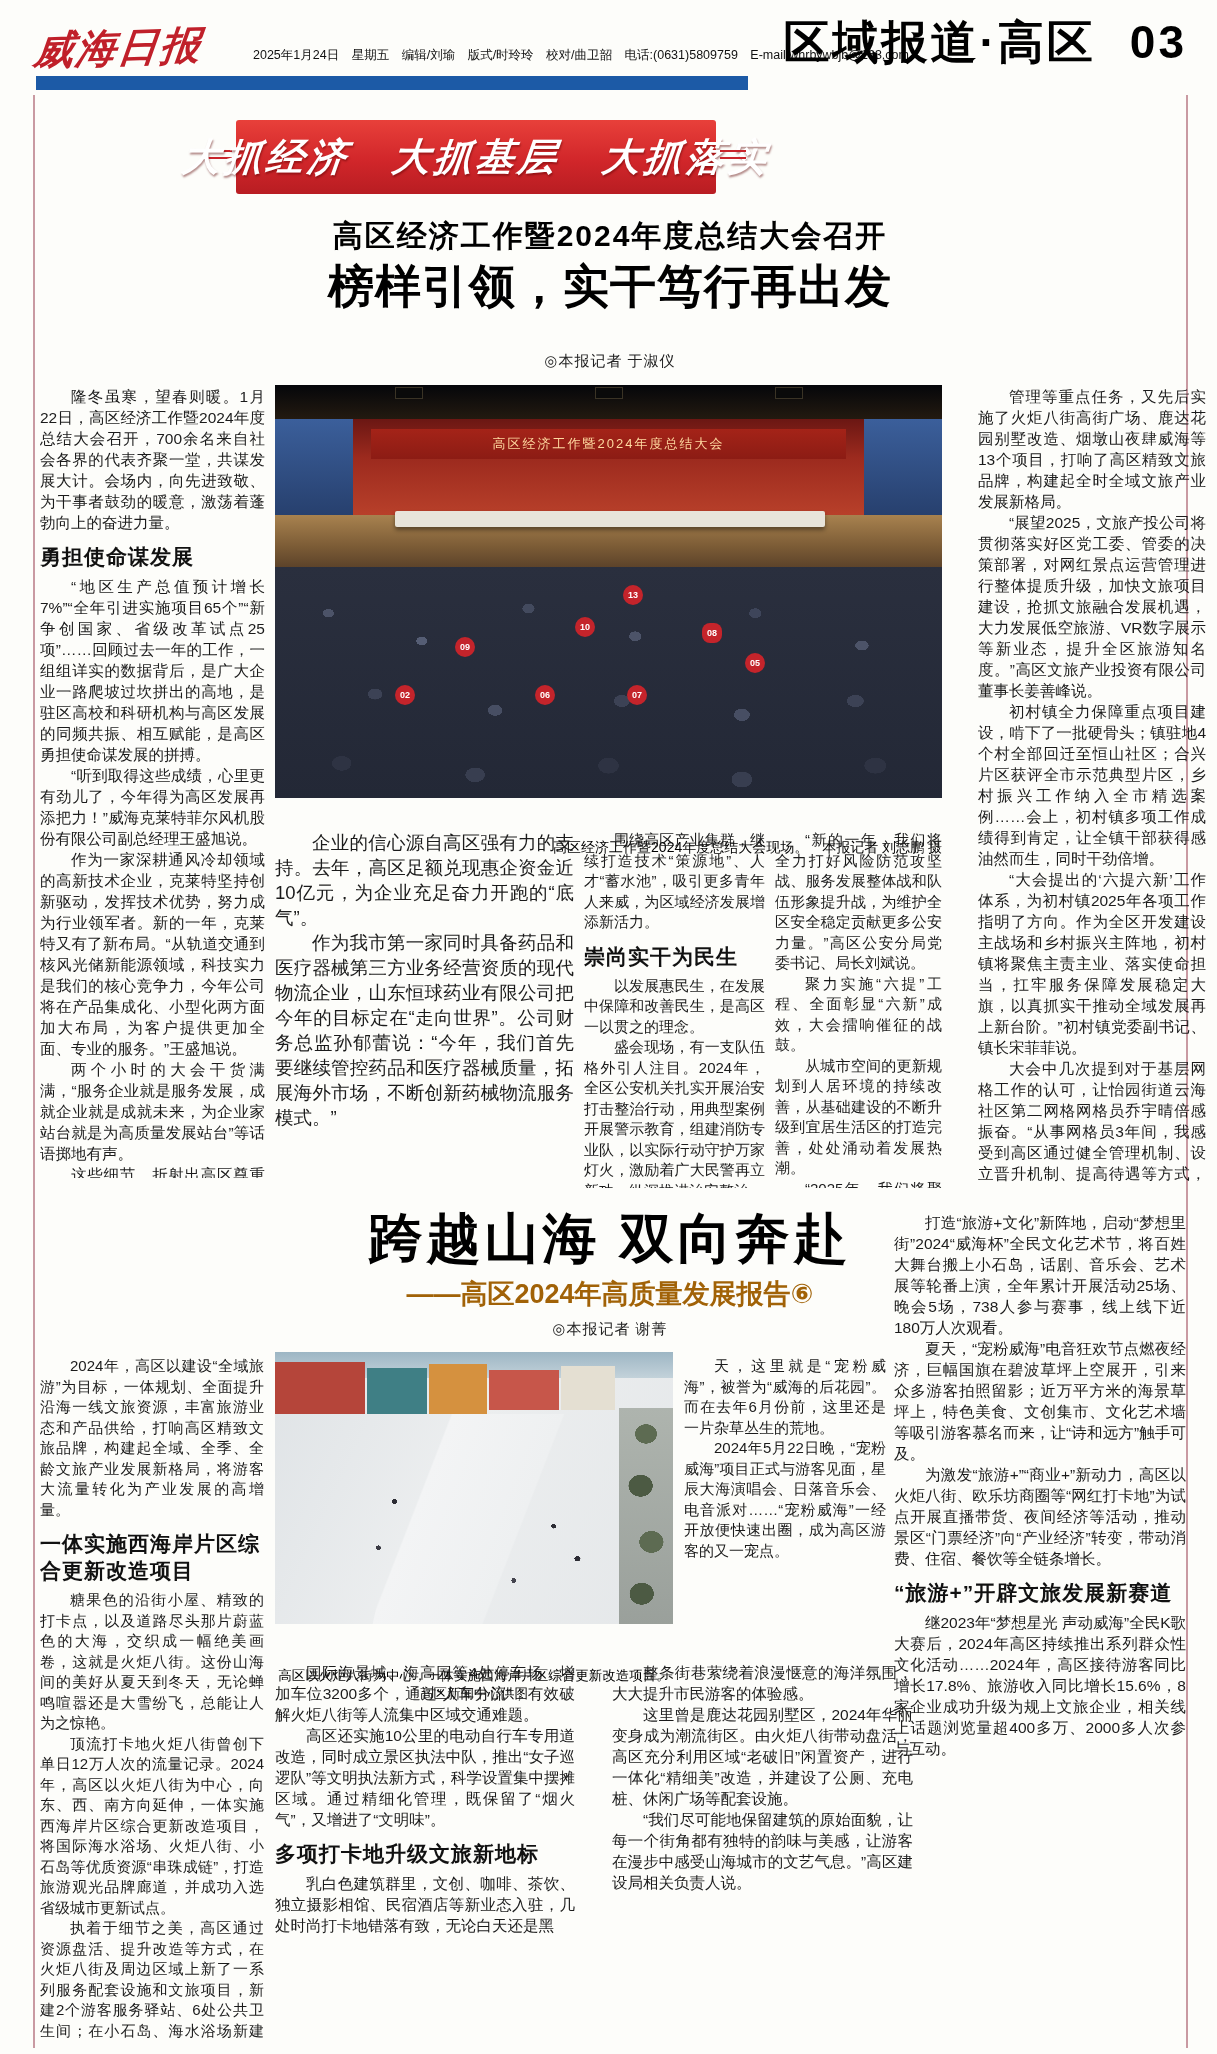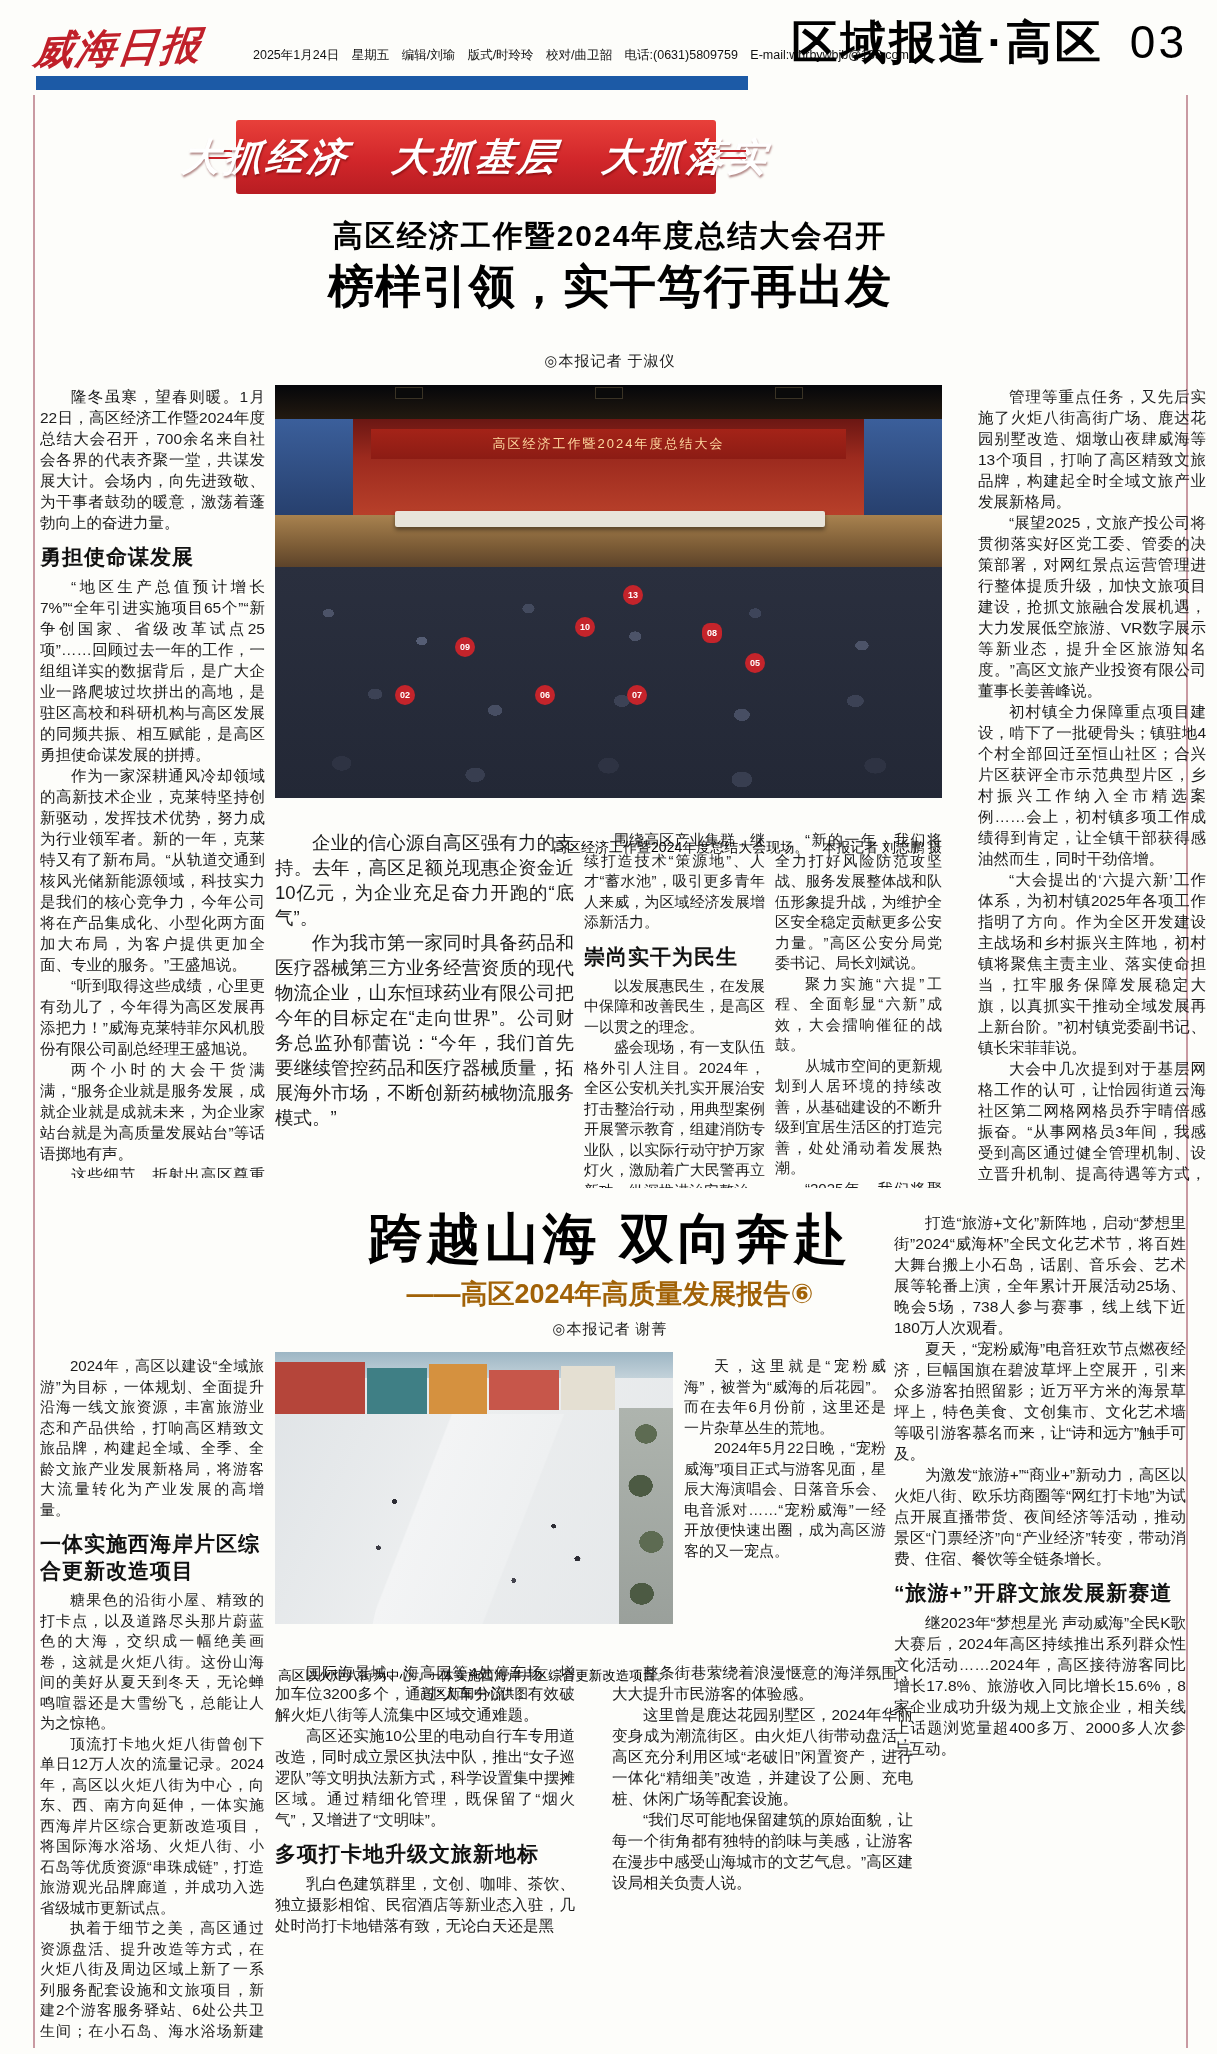--- a/index.html
+++ b/index.html
@@ -7,21 +7,21 @@
         font-family:"Liberation Sans","DejaVu Sans",sans-serif;color:#1b1b1b;}
   .abs{position:absolute;}
   
   .masthead{left:34px;top:20px;width:200px;height:56px;color:#c0202a;
             font-family:"DejaVu Serif",serif;font-style:italic;font-weight:900;
             font-size:40px;letter-spacing:2px;transform:skewX(-8deg) rotate(-2deg);}
   .dateline{left:253px;top:47px;width:500px;font-size:12.5px;color:#111;white-space:nowrap;}
   .bluebar{left:36px;top:76px;width:712px;height:14px;background:#1c5aa6;}
   .section-title{left:700px;top:12px;width:487px;text-align:right;font-size:46px;
                  font-weight:900;letter-spacing:3px;color:#000;}
-  .section-no{margin-left:26px;font-weight:400;}
+  .section-no{margin-left:34px;font-weight:700;}
   .page-edge{width:2px;top:95px;height:1953px;background:#c99aa2;}
   
   .banner{left:236px;top:120px;width:480px;height:74px;
           background:linear-gradient(180deg,#e8403a 0%,#d1262a 55%,#b81d22 100%);
           border-radius:3px;display:flex;align-items:center;justify-content:center;}
   .banner-text{color:#fff;font-family:"DejaVu Serif",serif;font-style:italic;
                font-weight:900;font-size:38px;letter-spacing:4px;white-space:nowrap;
                text-shadow:1px 2px 2px rgba(90,0,0,.45);transform:skewX(-6deg);}
   .rule{height:2px;background:#c9242b;}
   
@@ -179,22 +179,22 @@
         <span class="seat" style="left: 470px; top: 86px;">05</span>
         <span class="seat" style="left: 180px; top: 70px;">09</span>
       </div>
   </div>
   <div class="abs caption caption1">高区经济工作暨2024年度总结大会现场。　本报记者 刘志鹏 摄</div>
 
   <div class="abs col f155 colL1">
       <p>隆冬虽寒，望春则暖。1月22日，高区经济工作暨2024年度总结大会召开，700余名来自社会各界的代表齐聚一堂，共谋发展大计。会场内，向先进致敬、为干事者鼓劲的暖意，激荡着蓬勃向上的奋进力量。</p>
       <h3>勇担使命谋发展</h3>
       <p>“地区生产总值预计增长7%”“全年引进实施项目65个”“新争创国家、省级改革试点25项”……回顾过去一年的工作，一组组详实的数据背后，是广大企业一路爬坡过坎拼出的高地，是驻区高校和科研机构与高区发展的同频共振、相互赋能，是高区勇担使命谋发展的拼搏。</p>
+      <p>“听到取得这些成绩，心里更有劲儿了，今年得为高区发展再添把力！”威海克莱特菲尔风机股份有限公司副总经理王盛旭说。</p>
       <p>作为一家深耕通风冷却领域的高新技术企业，克莱特坚持创新驱动，发挥技术优势，努力成为行业领军者。新的一年，克莱特又有了新布局。“从轨道交通到核风光储新能源领域，科技实力是我们的核心竞争力，今年公司将在产品集成化、小型化两方面加大布局，为客户提供更加全面、专业的服务。”王盛旭说。</p>
-      <p>“听到取得这些成绩，心里更有劲儿了，今年得为高区发展再添把力！”威海克莱特菲尔风机股份有限公司副总经理王盛旭说。</p>
       <p>两个小时的大会干货满满，“服务企业就是服务发展，成就企业就是成就未来，为企业家站台就是为高质量发展站台”等话语掷地有声。</p>
       <p>这些细节，折射出高区尊重人才、尊重企业的良好氛围，更传达出支持企业做大做强的鲜明导向。</p>
     </div>
   <div class="abs col f185 colB1">
       <p>企业的信心源自高区强有力的支持。去年，高区足额兑现惠企资金近10亿元，为企业充足奋力开跑的“底气”。</p>
       <p>作为我市第一家同时具备药品和医疗器械第三方业务经营资质的现代物流企业，山东恒球药业有限公司把今年的目标定在“走向世界”。公司财务总监孙郁蕾说：“今年，我们首先要继续管控药品和医疗器械质量，拓展海外市场，不断创新药械物流服务模式。”</p>
     </div>
   <div class="abs col f15 colC1">
       <p>围绕高区产业集群，继续打造技术“策源地”、人才“蓄水池”，吸引更多青年人来威，为区域经济发展增添新活力。</p>
       <h3>崇尚实干为民生</h3>

